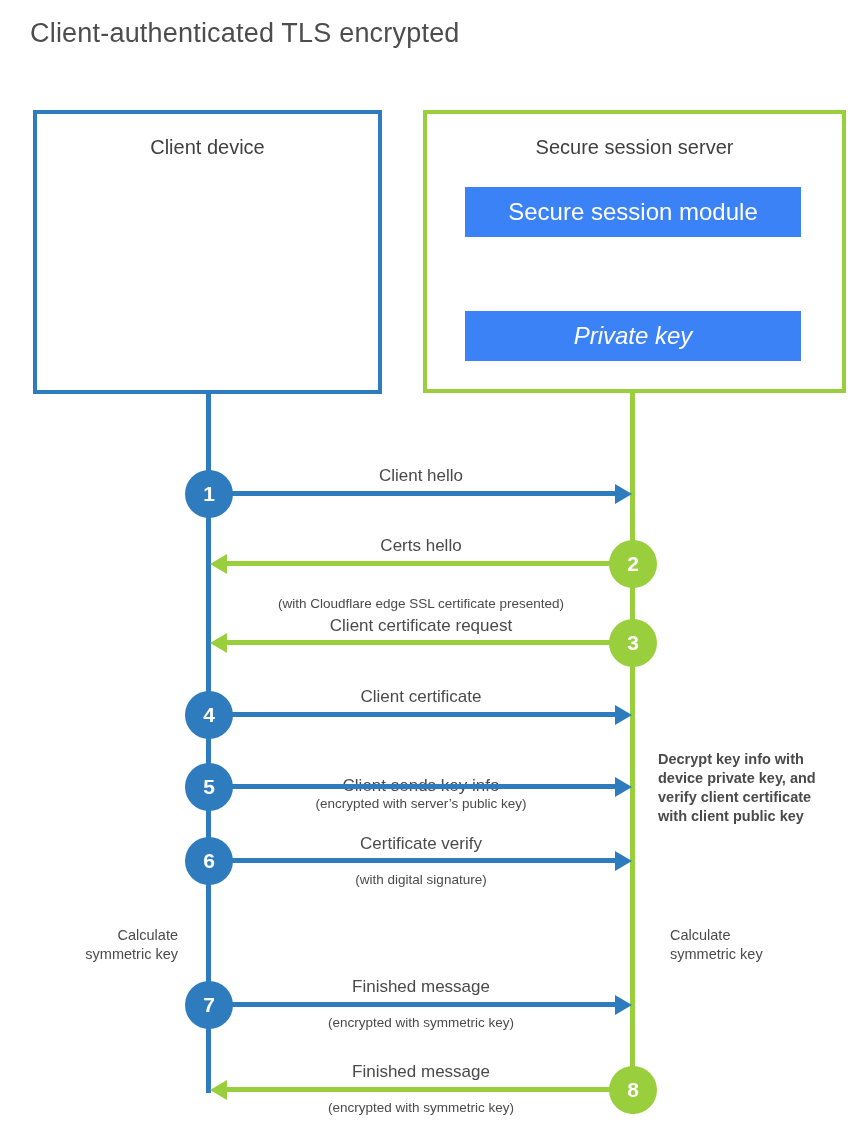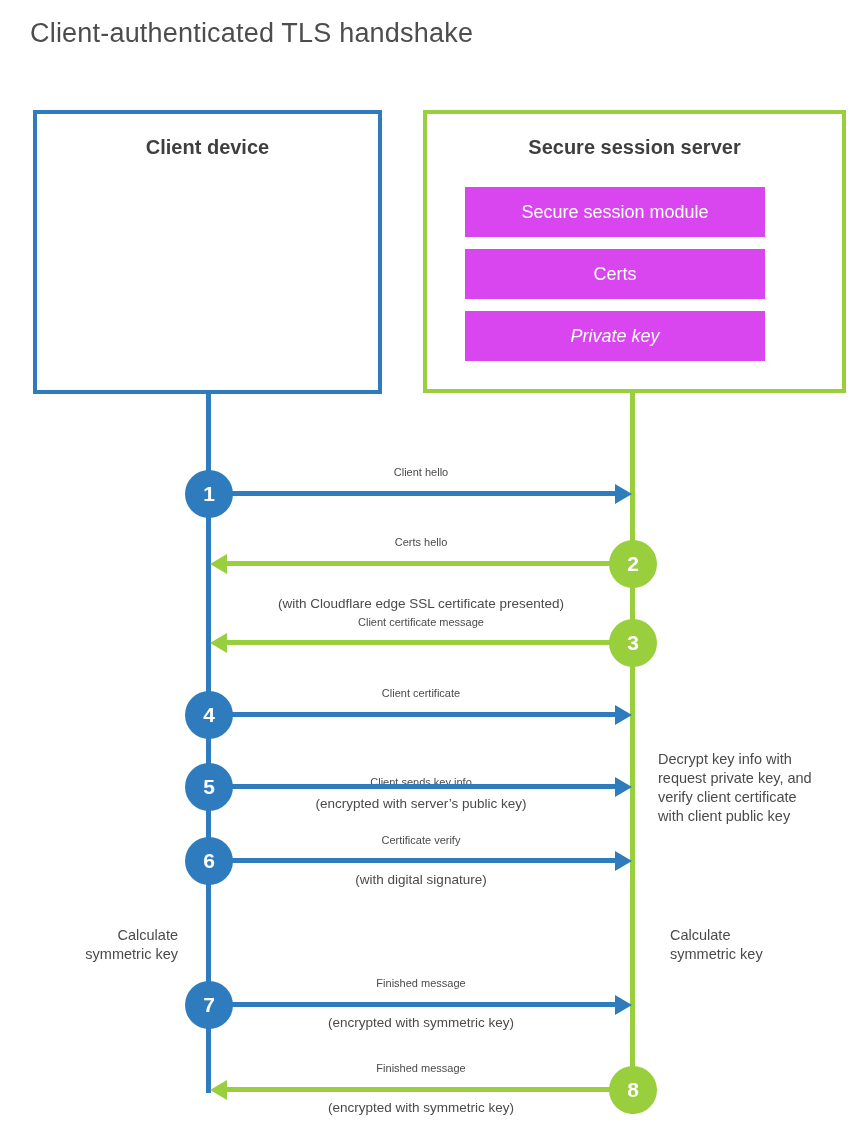--- a/index.html
+++ b/index.html
@@ -12,31 +12,31 @@
   .page-title {
     position:absolute; left:30px; top:18px; font-size:27px; font-weight:300;
     color:#4d4d4d; letter-spacing:0.2px;
   }
   
   .actor-box { position:absolute; top:110px; background:#fff; }
   .client-box { left:33px; width:349px; height:284px; border:4px solid #2e7cbd; }
   .server-box { left:423px; width:423px; height:283px; border:4px solid #99ce3c; }
   .actor-title {
     position:absolute; left:0; right:0; top:22px; text-align:center;
-    font-size:20px; font-weight:bold; color:#3f3f3f;
+    font-size:20px; font-weight:normal; color:#3f3f3f;
   }
   .client-app {
     position:absolute; left:33px; top:72px; width:277px; height:177px;
     background:#5c9fd8; color:#ffffff; display:flex; flex-direction:column;
     align-items:center; justify-content:center; font-size:19px; line-height:27px;
     text-align:center;
   }
   .server-bar {
-    position:absolute; left:38px; width:300px; height:50px; background:#d946ef;
-    color:#ffffff; font-size:18px; text-align:center; line-height:50px;
+    position:absolute; left:38px; width:336px; height:50px; background:#3b82f6;
+    color:#ffffff; font-size:24px; text-align:center; line-height:50px;
   }
   .bar-1 { top:73px; } .bar-2 { top:135px; } .bar-3 { top:197px;font-style:italic; }
   
   .lifeline { position:absolute; width:5px; }
   .lifeline.blue  { left:206px; top:394px; height:699px; background:#2e7cbd; }
   .lifeline.green { left:630px; top:393px; height:721px; background:#99ce3c; }
   
   .circle {
     position:absolute; width:48px; height:48px; border-radius:50%;
     color:#ffffff; font-size:21px; font-weight:bold; text-align:center;
@@ -48,47 +48,46 @@
   .arrow.blue  { background:#2e7cbd; left:230px; width:386px; }
   .arrow.green { background:#99ce3c; left:226px; width:385px; }
   .arrow .head {
     position:absolute; top:50%; transform:translateY(-50%); width:0; height:0;
     border-top:10px solid transparent; border-bottom:10px solid transparent;
   }
   .arrow.blue .head  { right:-16px; border-left:17px solid #2e7cbd; }
   .arrow.green .head { left:-16px;  border-right:17px solid #99ce3c; }
   .msg-label {
     position:absolute; left:221px; width:400px; text-align:center;
-    font-size:11px; color:#4a4a4a;
+    font-size:17px; color:#4a4a4a;
   }
   .msg-sublabel {
     position:absolute; left:221px; width:400px; text-align:center;
     font-size:13.5px; color:#4a4a4a;
   }
   
   .side-note { position:absolute; font-size:14.5px; line-height:19px; color:#4a4a4a; }
-  .note-decrypt { left:658px; top:750px; width:172px; text-align:left; }
+  .note-decrypt { left:658px; top:750px; width:172px; text-align:left;font-weight:bold; }
   .note-calc-left { left:33px; top:926px; width:145px; text-align:right; }
   .note-calc-right { left:670px; top:926px; width:145px; text-align:left; }
 </style>
 </head>
 <body>
 
 <div class="canvas">
 
-  <div class="page-title">Client-authenticated TLS handshake</div>
+  <div class="page-title">Client-authenticated TLS encrypted</div>
 
   <div class="actor-box client-box">
     <div class="actor-title">Client device</div>
   </div>
 
   <div class="actor-box server-box">
     <div class="actor-title">Secure session server</div>
     <div class="server-bar bar-1">Secure session module</div>
-    <div class="server-bar bar-2">Certs</div>
     <div class="server-bar bar-3">Private key</div>
   </div>
 
   <div class="lifeline blue"></div>
   <div class="lifeline green"></div>
 
   <div>
     <div class="msg-label" style="top:466px;">Client hello</div>
     <div class="arrow blue" style="top:491px;">
         <span class="head"></span>
@@ -99,21 +98,21 @@
   <div>
     <div class="msg-label" style="top:536px;">Certs hello</div>
     <div class="arrow green" style="top:561px;">
         <span class="head"></span>
       </div>
     <div class="msg-sublabel" style="top:572px;margin-top:24px;">(with Cloudflare edge SSL certificate presented)</div>
     <div class="circle green" style="left:609px; top:540px;">2</div>
   </div>
 
   <div>
-    <div class="msg-label" style="top:616px;">Client certificate message</div>
+    <div class="msg-label" style="top:616px;">Client certificate request</div>
     <div class="arrow green" style="top:640px;">
         <span class="head"></span>
       </div>
     <div class="circle green" style="left:609px; top:619px;">3</div>
   </div>
 
   <div>
     <div class="msg-label" style="top:687px;">Client certificate</div>
     <div class="arrow blue" style="top:712px;">
         <span class="head"></span>
@@ -152,21 +151,21 @@
     <div class="msg-label" style="top:1062px;">Finished message</div>
     <div class="arrow green" style="top:1087px;">
         <span class="head"></span>
       </div>
     <div class="msg-sublabel" style="top:1100px;">(encrypted with symmetric key)</div>
     <div class="circle green" style="left:609px; top:1066px;">8</div>
   </div>
 
   <div class="side-note note-decrypt">
     <div>Decrypt key info with</div>
-    <div>request private key, and</div>
+    <div>device private key, and</div>
     <div>verify client certificate</div>
     <div>with client public key</div>
   </div>
 
   <div class="side-note note-calc-left">
     <div>Calculate</div>
     <div>symmetric key</div>
   </div>
 
   <div class="side-note note-calc-right">

